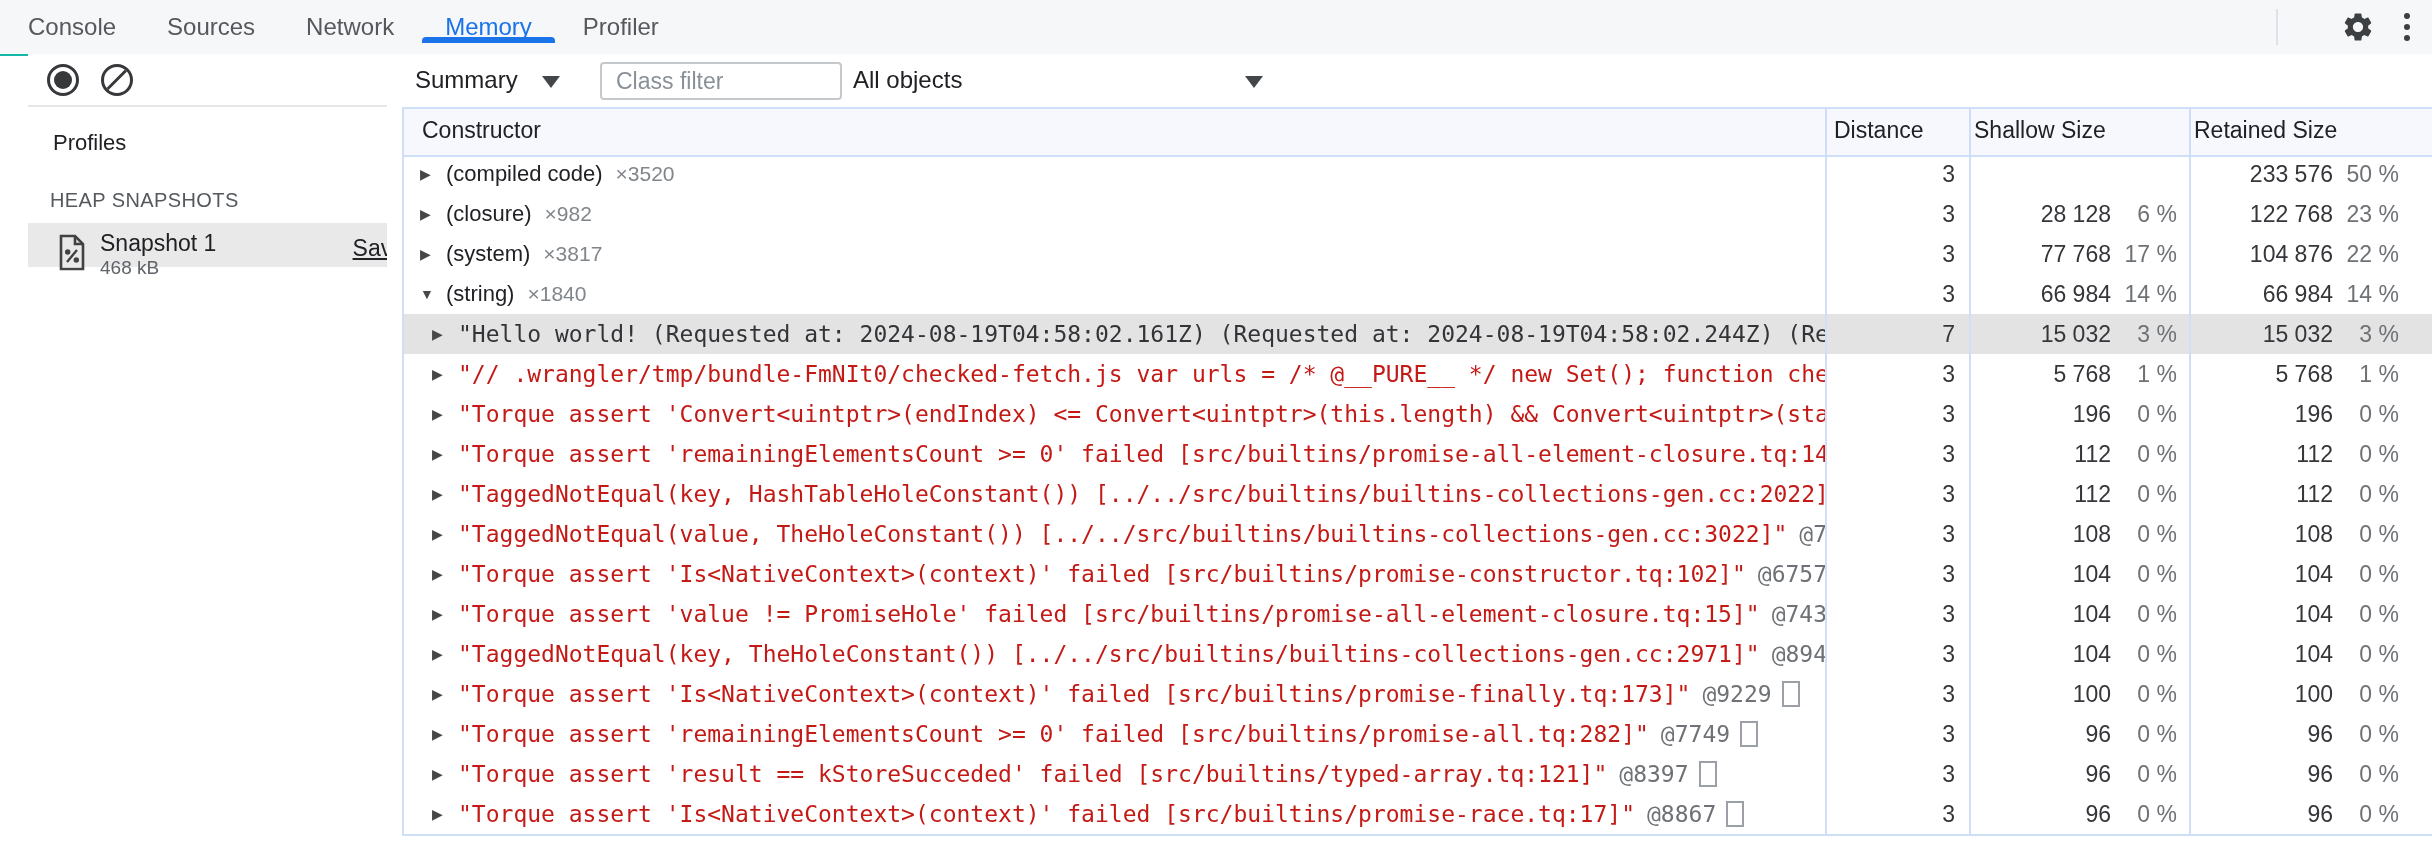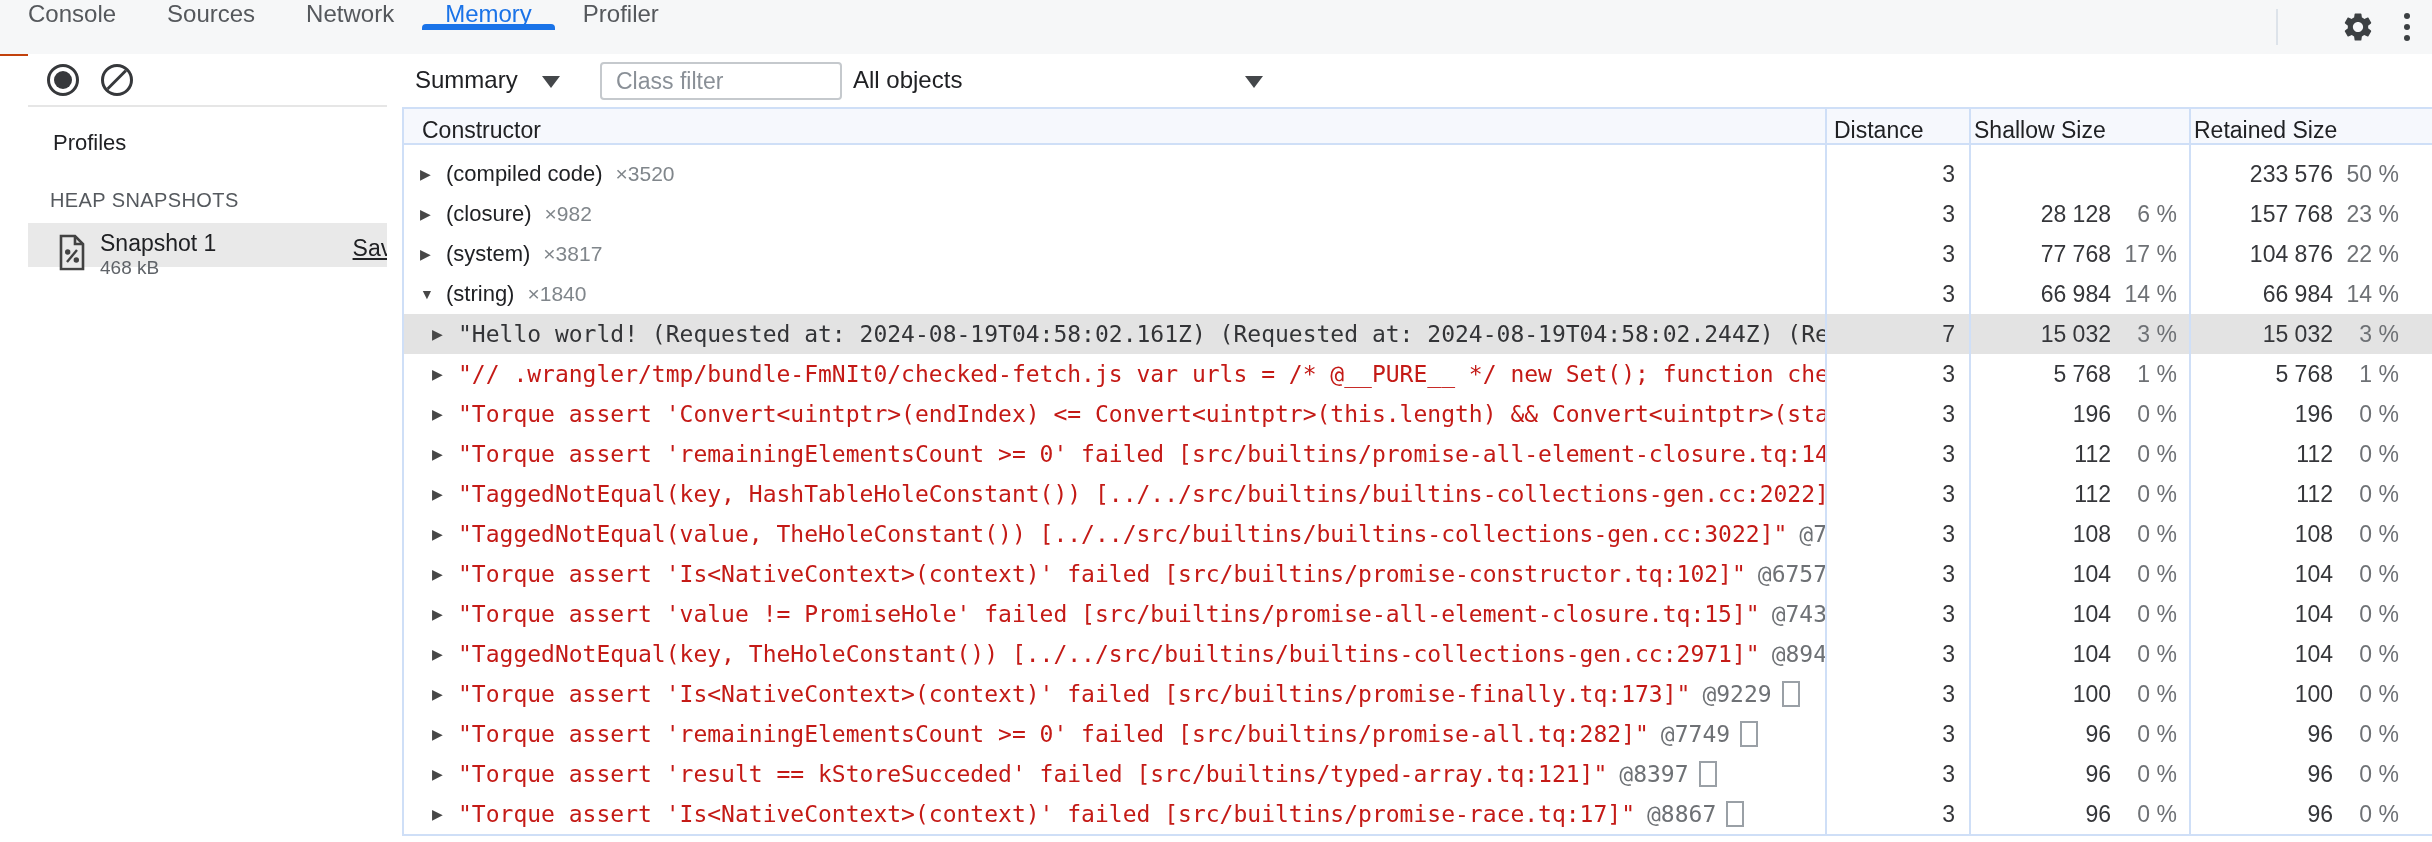--- a/index.html
+++ b/index.html
@@ -4,22 +4,22 @@
 <style>
   html,body{margin:0;padding:0;}
   body{
     width:2432px;height:842px;overflow:hidden;background:#fff;
     font-family:"Liberation Sans",sans-serif;color:#202124;
     position:relative;
   }
   
   .tabbar{
     position:absolute;left:0;top:0;width:2432px;height:54px;
-    background:#f6f7f8;border-bottom:2px solid #c2410c;
-    display:flex;align-items:flex-start;
+    background:#f6f7f8;border-bottom:2px solid #14b8a6;
+    display:flex;align-items:center;
   }
   .tab{
     position:relative;display:flex;align-items:center;
     padding:0 23px;margin-left:5px;font-size:24px;color:#55585c;cursor:default;
   }
   .tab.active{color:#1a73e8;}
   .tab.active::after{
     content:"";position:absolute;left:0;right:0;bottom:-2px;height:6px;
     background:#1a73e8;border-radius:4px 4px 0 0;
   }
@@ -66,21 +66,21 @@
     font-family:"Liberation Sans",sans-serif;font-size:23px;color:#202124;padding:0 14px;outline:none;
   }
   .class-filter::placeholder{color:#8a9097;}
   
   .grid{
     position:absolute;left:15px;top:53px;width:2030px;height:729px;box-sizing:border-box;
     border-top:2px solid #cfdff7;border-left:2px solid #cfdff7;border-bottom:2px solid #cfdff7;
     background:#fff;
   }
   .grid-header{
-    position:absolute;left:0;top:0;right:0;height:36px;background:#f6f8fd;
+    position:absolute;left:0;top:0;right:0;height:48px;background:#f6f8fd;
     border-bottom:2px solid #cfdff7;box-sizing:border-box;
   }
   .grid-header span{position:absolute;top:0;line-height:43px;font-size:23px;color:#202124;white-space:nowrap;}
   .h-cons{left:18px;}  .h-dist{left:1430px;} .h-shal{left:1570px;} .h-ret{left:1790px;}
   .colline{position:absolute;top:0;bottom:0;width:2px;background:#cfdff7;z-index:3;pointer-events:none;}
   .l1{left:1421px;} .l2{left:1565px;} .l3{left:1785px;}
   .grid-rows{position:absolute;left:0;top:45px;right:0;}
   .grid-row{position:relative;height:40px;}
   .grid-row.selected{background:#e3e3e3;}
   .cell{position:absolute;top:0;bottom:0;display:flex;align-items:center;box-sizing:border-box;}
@@ -179,21 +179,21 @@
           </div>
         </div>
         <div class="grid-row">
           <div class="cell c-cons"><span class="tri">▶</span><span class="cname">(closure)</span><span class="ccount">×982</span></div>
           <div class="cell c-dist">3</div>
           <div class="cell c-shal">
             <span class="num">28 128</span>
             <span class="pct">6 %</span>
           </div>
           <div class="cell c-ret">
-            <span class="num">157 768</span>
+            <span class="num">122 768</span>
             <span class="pct">23 %</span>
           </div>
         </div>
         <div class="grid-row">
           <div class="cell c-cons"><span class="tri">▶</span><span class="cname">(system)</span><span class="ccount">×3817</span></div>
           <div class="cell c-dist">3</div>
           <div class="cell c-shal">
             <span class="num">77 768</span>
             <span class="pct">17 %</span>
           </div>

